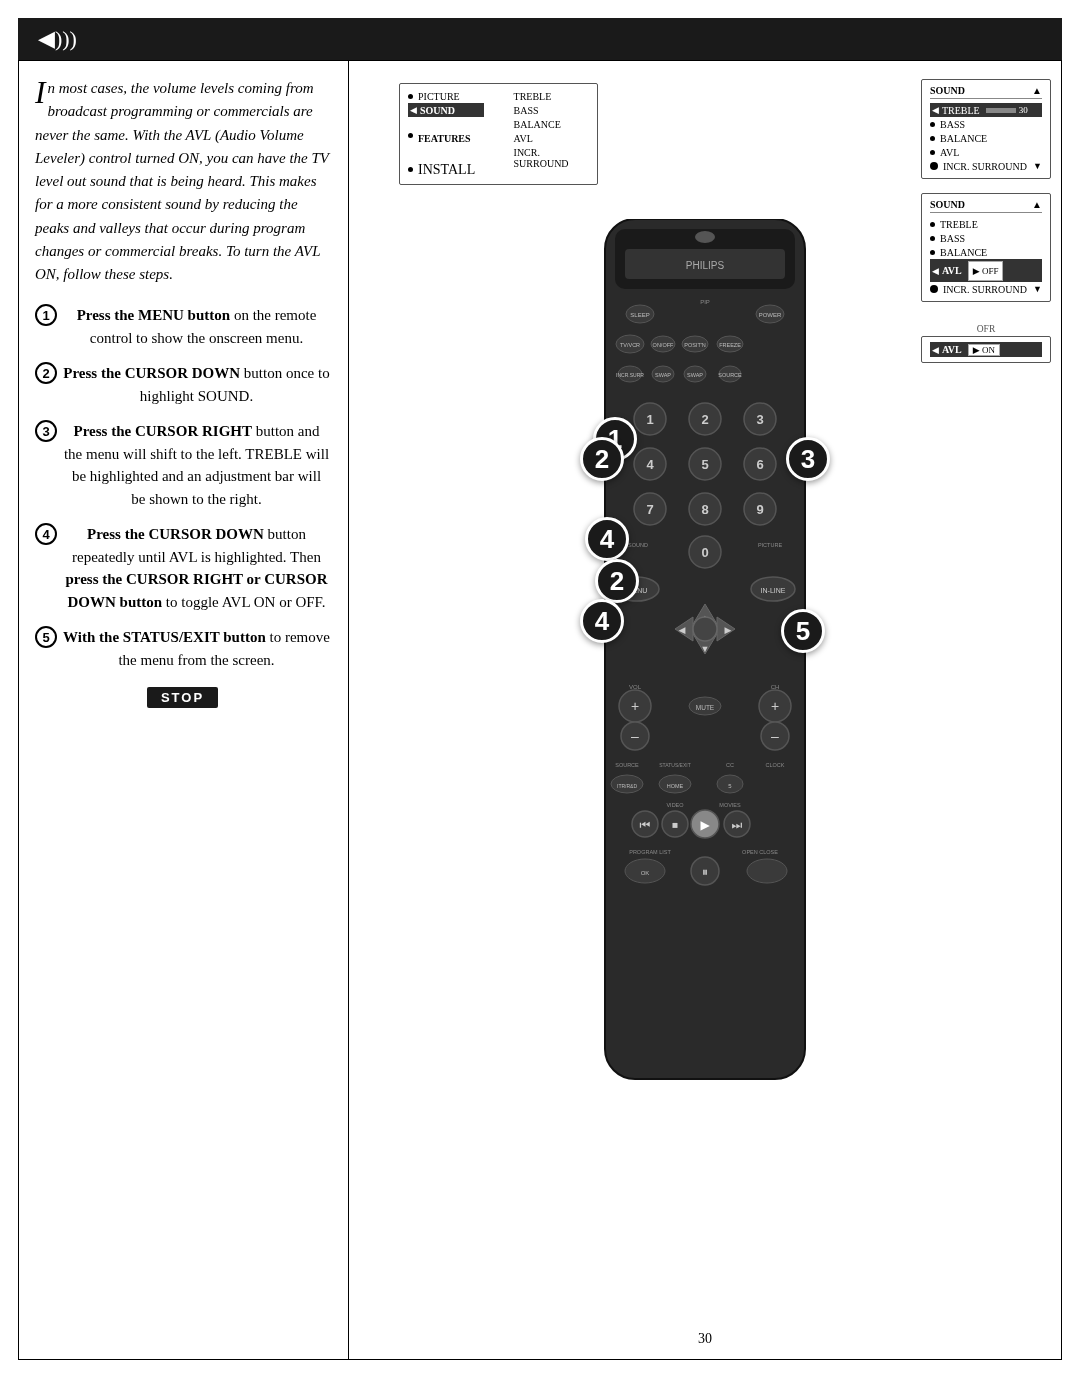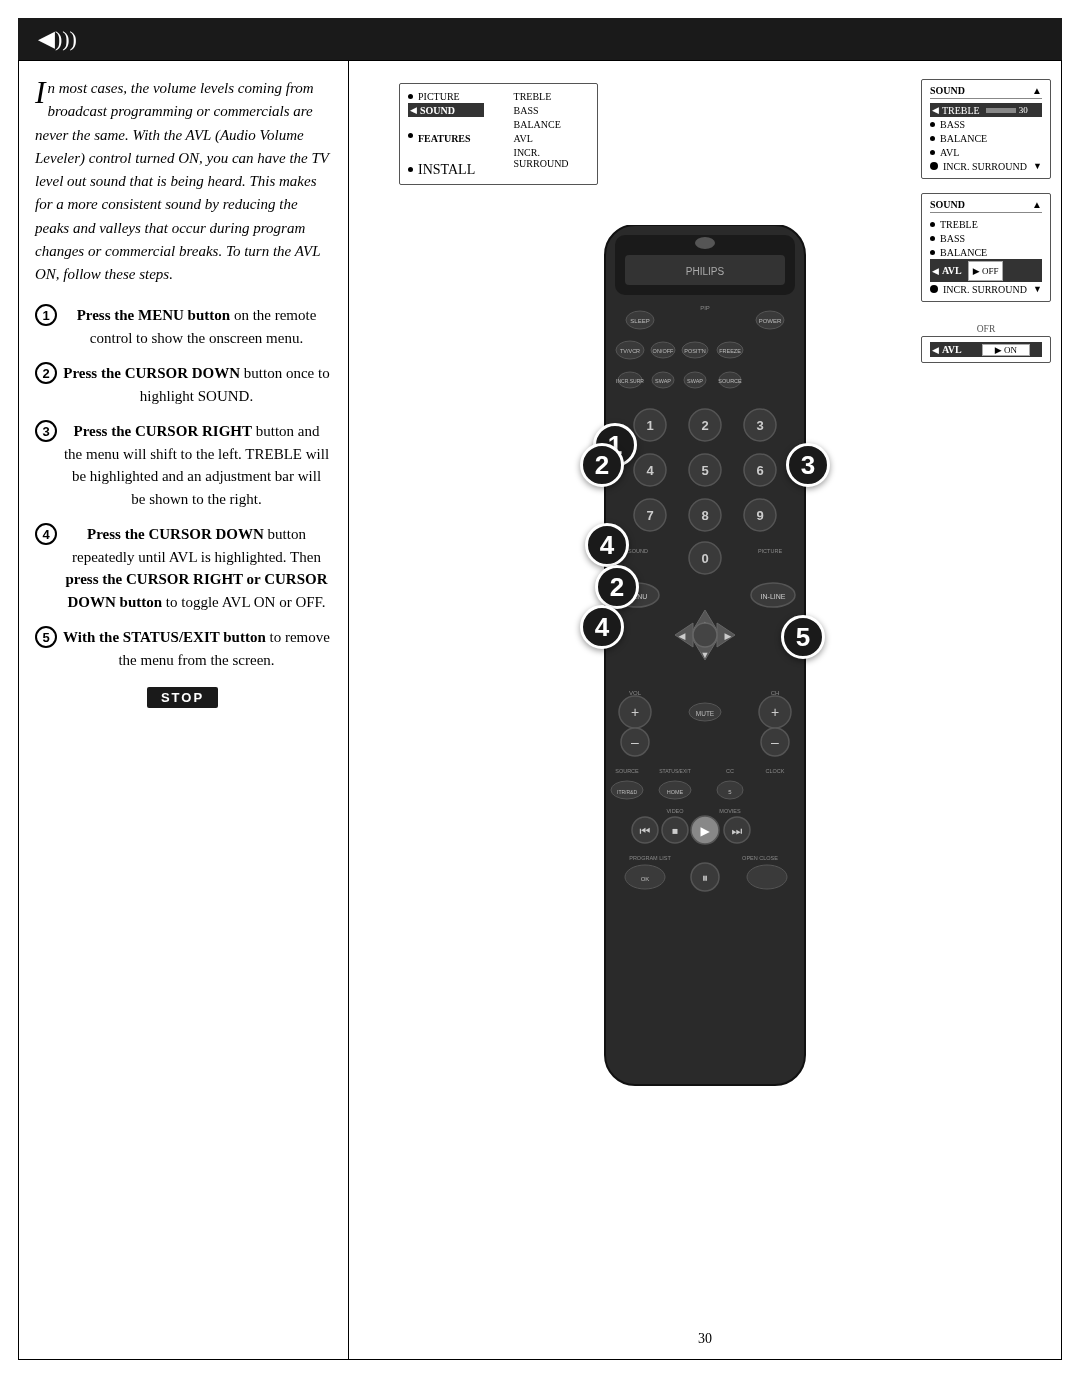--- a/index.html
+++ b/index.html
@@ -324,28 +324,28 @@
           <span style="margin-left:auto;font-size:9px;">▼</span>
         </div>
       </div>
 
       <div style="margin-top:8px;">
         <div style="font-size:9.5px;color:#555;text-align:center;margin-bottom:2px;">OFR</div>
         <div class="menu-box" style="min-width:110px;padding:5px 8px;">
           <div style="display:flex;align-items:center;padding:1.5px 0;font-size:10px;background:#333;color:#fff;padding-left:2px;">
             <span style="margin-right:3px;font-size:9px;">◀</span>
               <b>AVL</b>
-            <span style="margin-left:20px;background:#fff;color:#000;font-size:9px;padding:0 12px;border:1px solid #aaa;">▶ ON</span>
+            <span style="margin-left:6px;background:#fff;color:#000;font-size:9px;padding:0 4px;border:1px solid #aaa;">▶ ON</span>
           </div>
         </div>
       </div>
 
     </div>
 
-    <div style="position:absolute;top:164px;left:50%;transform:translateX(-50%);">
+    <div style="position:absolute;top:158px;left:50%;transform:translateX(-50%);">
       <svg width="260" height="900" viewBox="0 0 260 900" xmlns="http://www.w3.org/2000/svg">
 
         <rect x="30" y="0" width="200" height="860" rx="30" ry="30" fill="#2a2a2a" stroke="#111" stroke-width="2"></rect>
 
         <rect x="40" y="10" width="180" height="60" rx="10" fill="#1a1a1a"></rect>
 
         <ellipse cx="130" cy="18" rx="10" ry="6" fill="#555"></ellipse>
 
         <rect x="50" y="30" width="160" height="30" rx="4" fill="#333"></rect>
         <text x="130" y="50" text-anchor="middle" fill="#aaa" font-size="10" font-family="Arial">PHILIPS</text>

